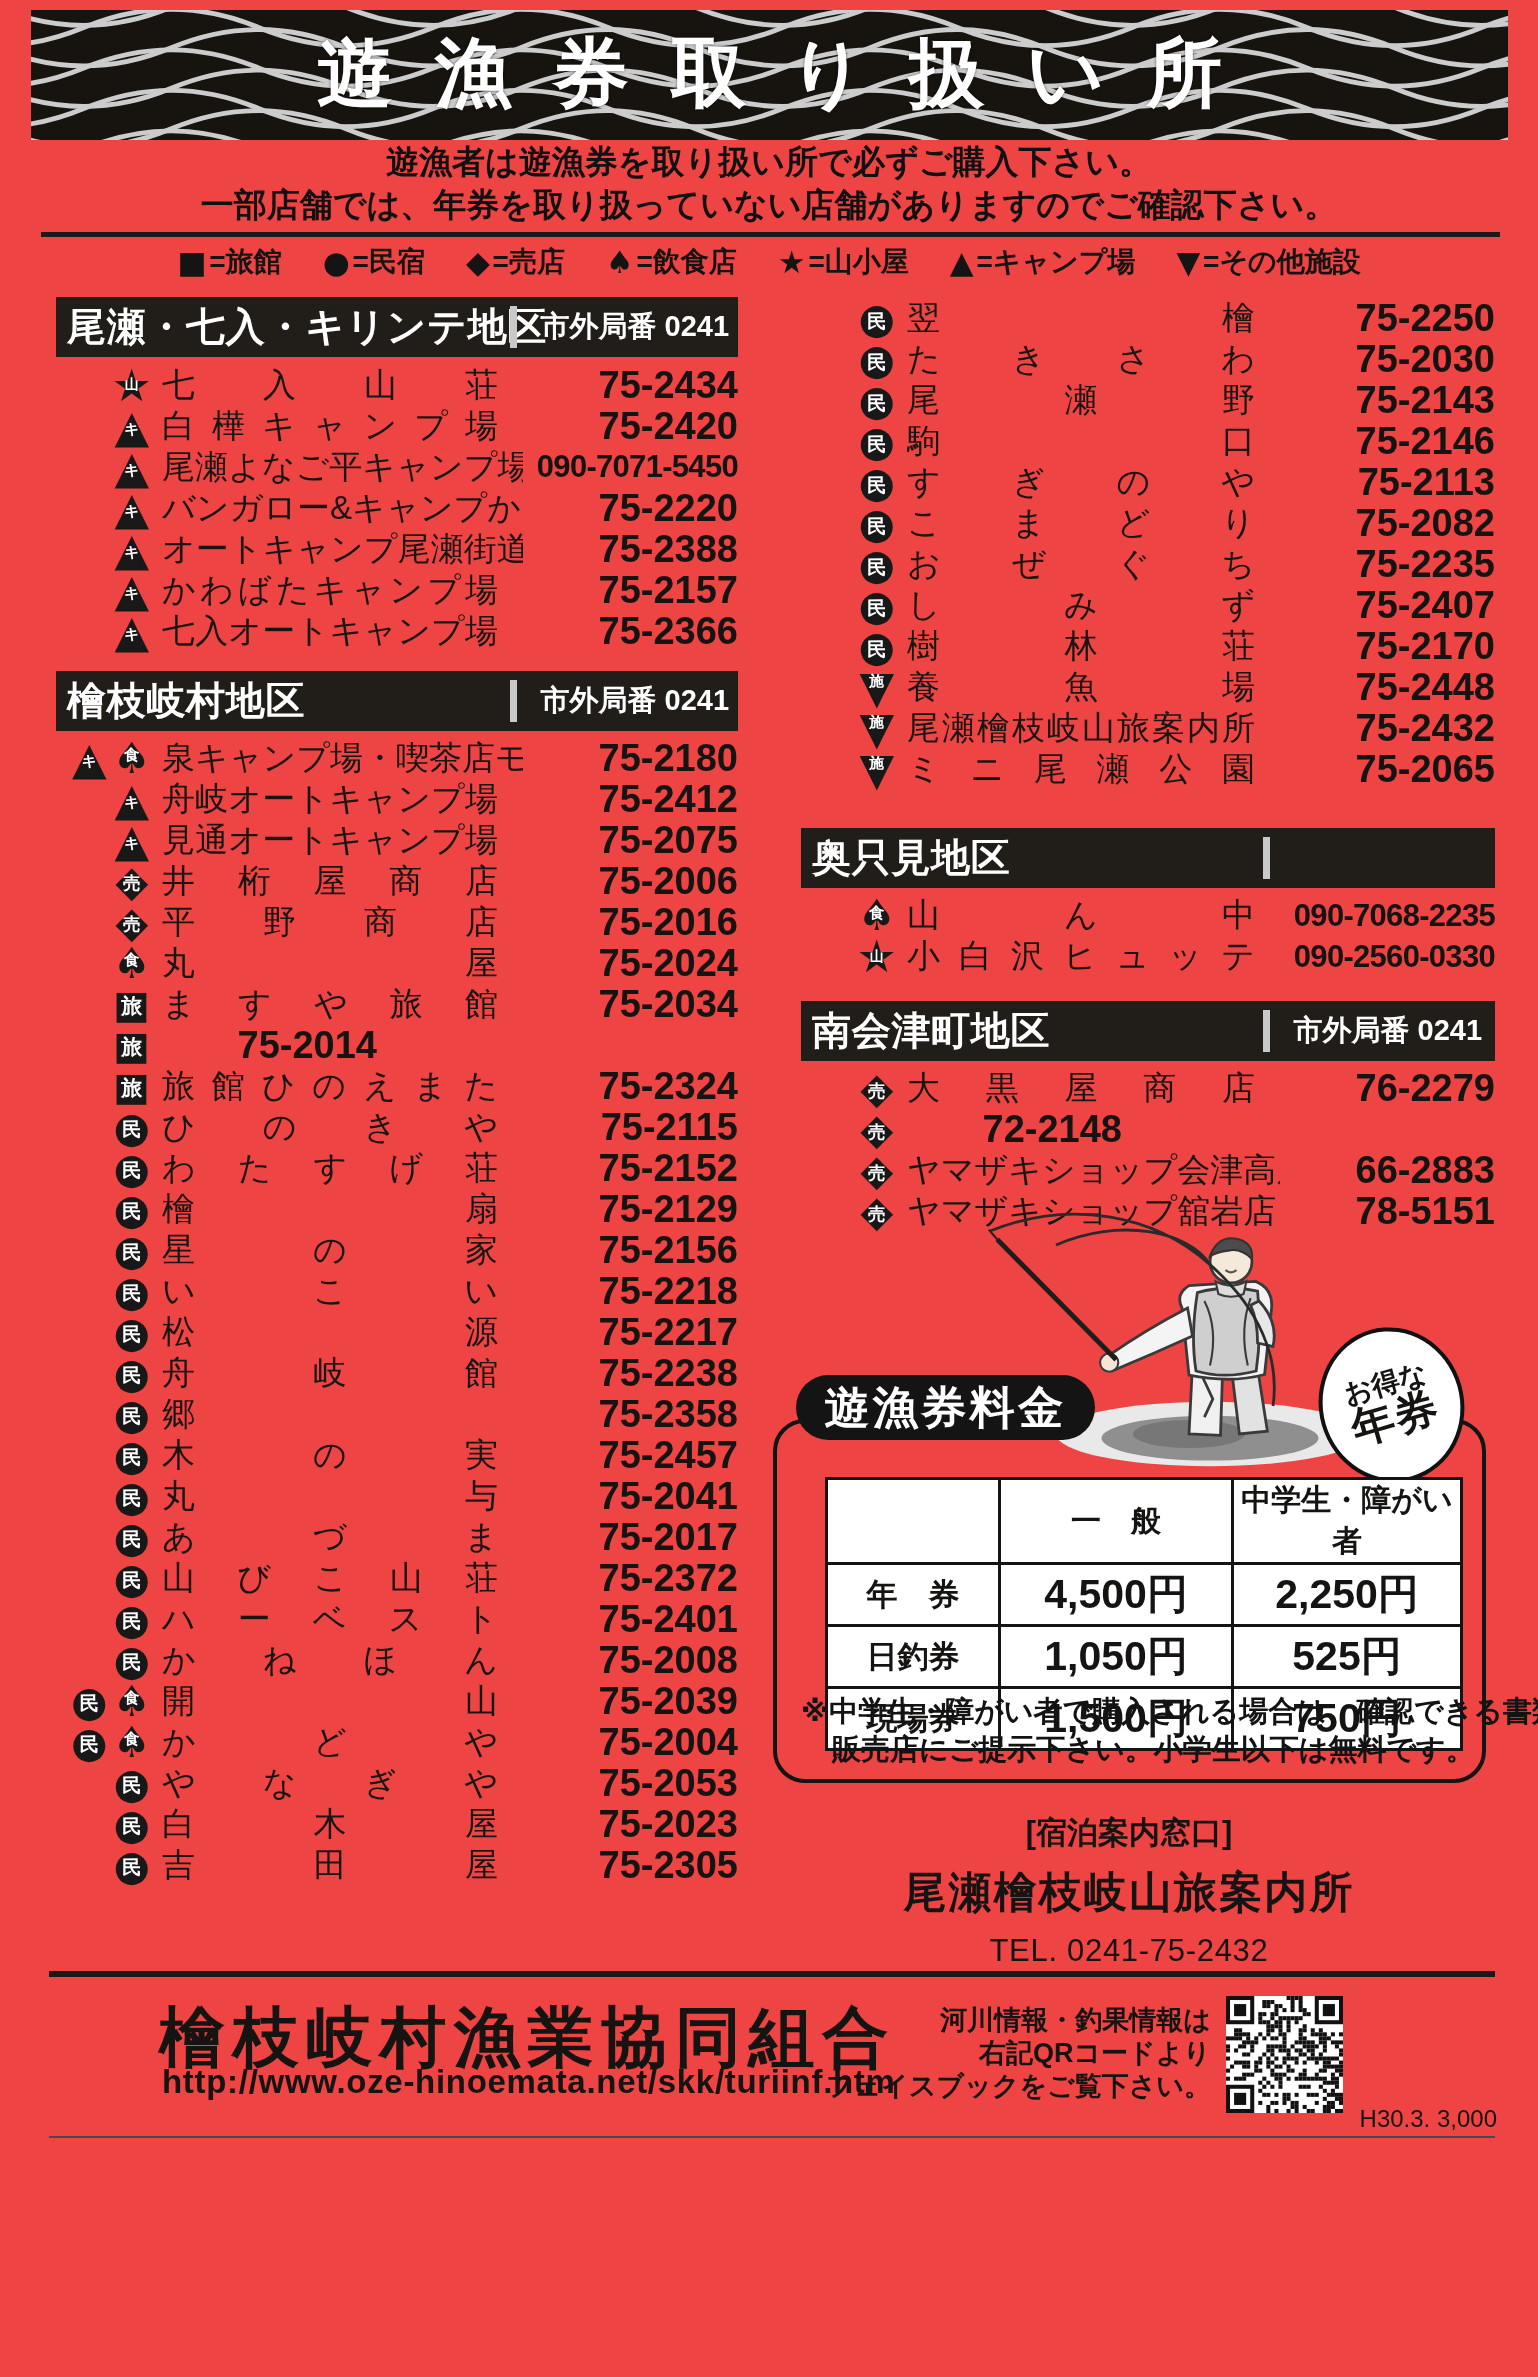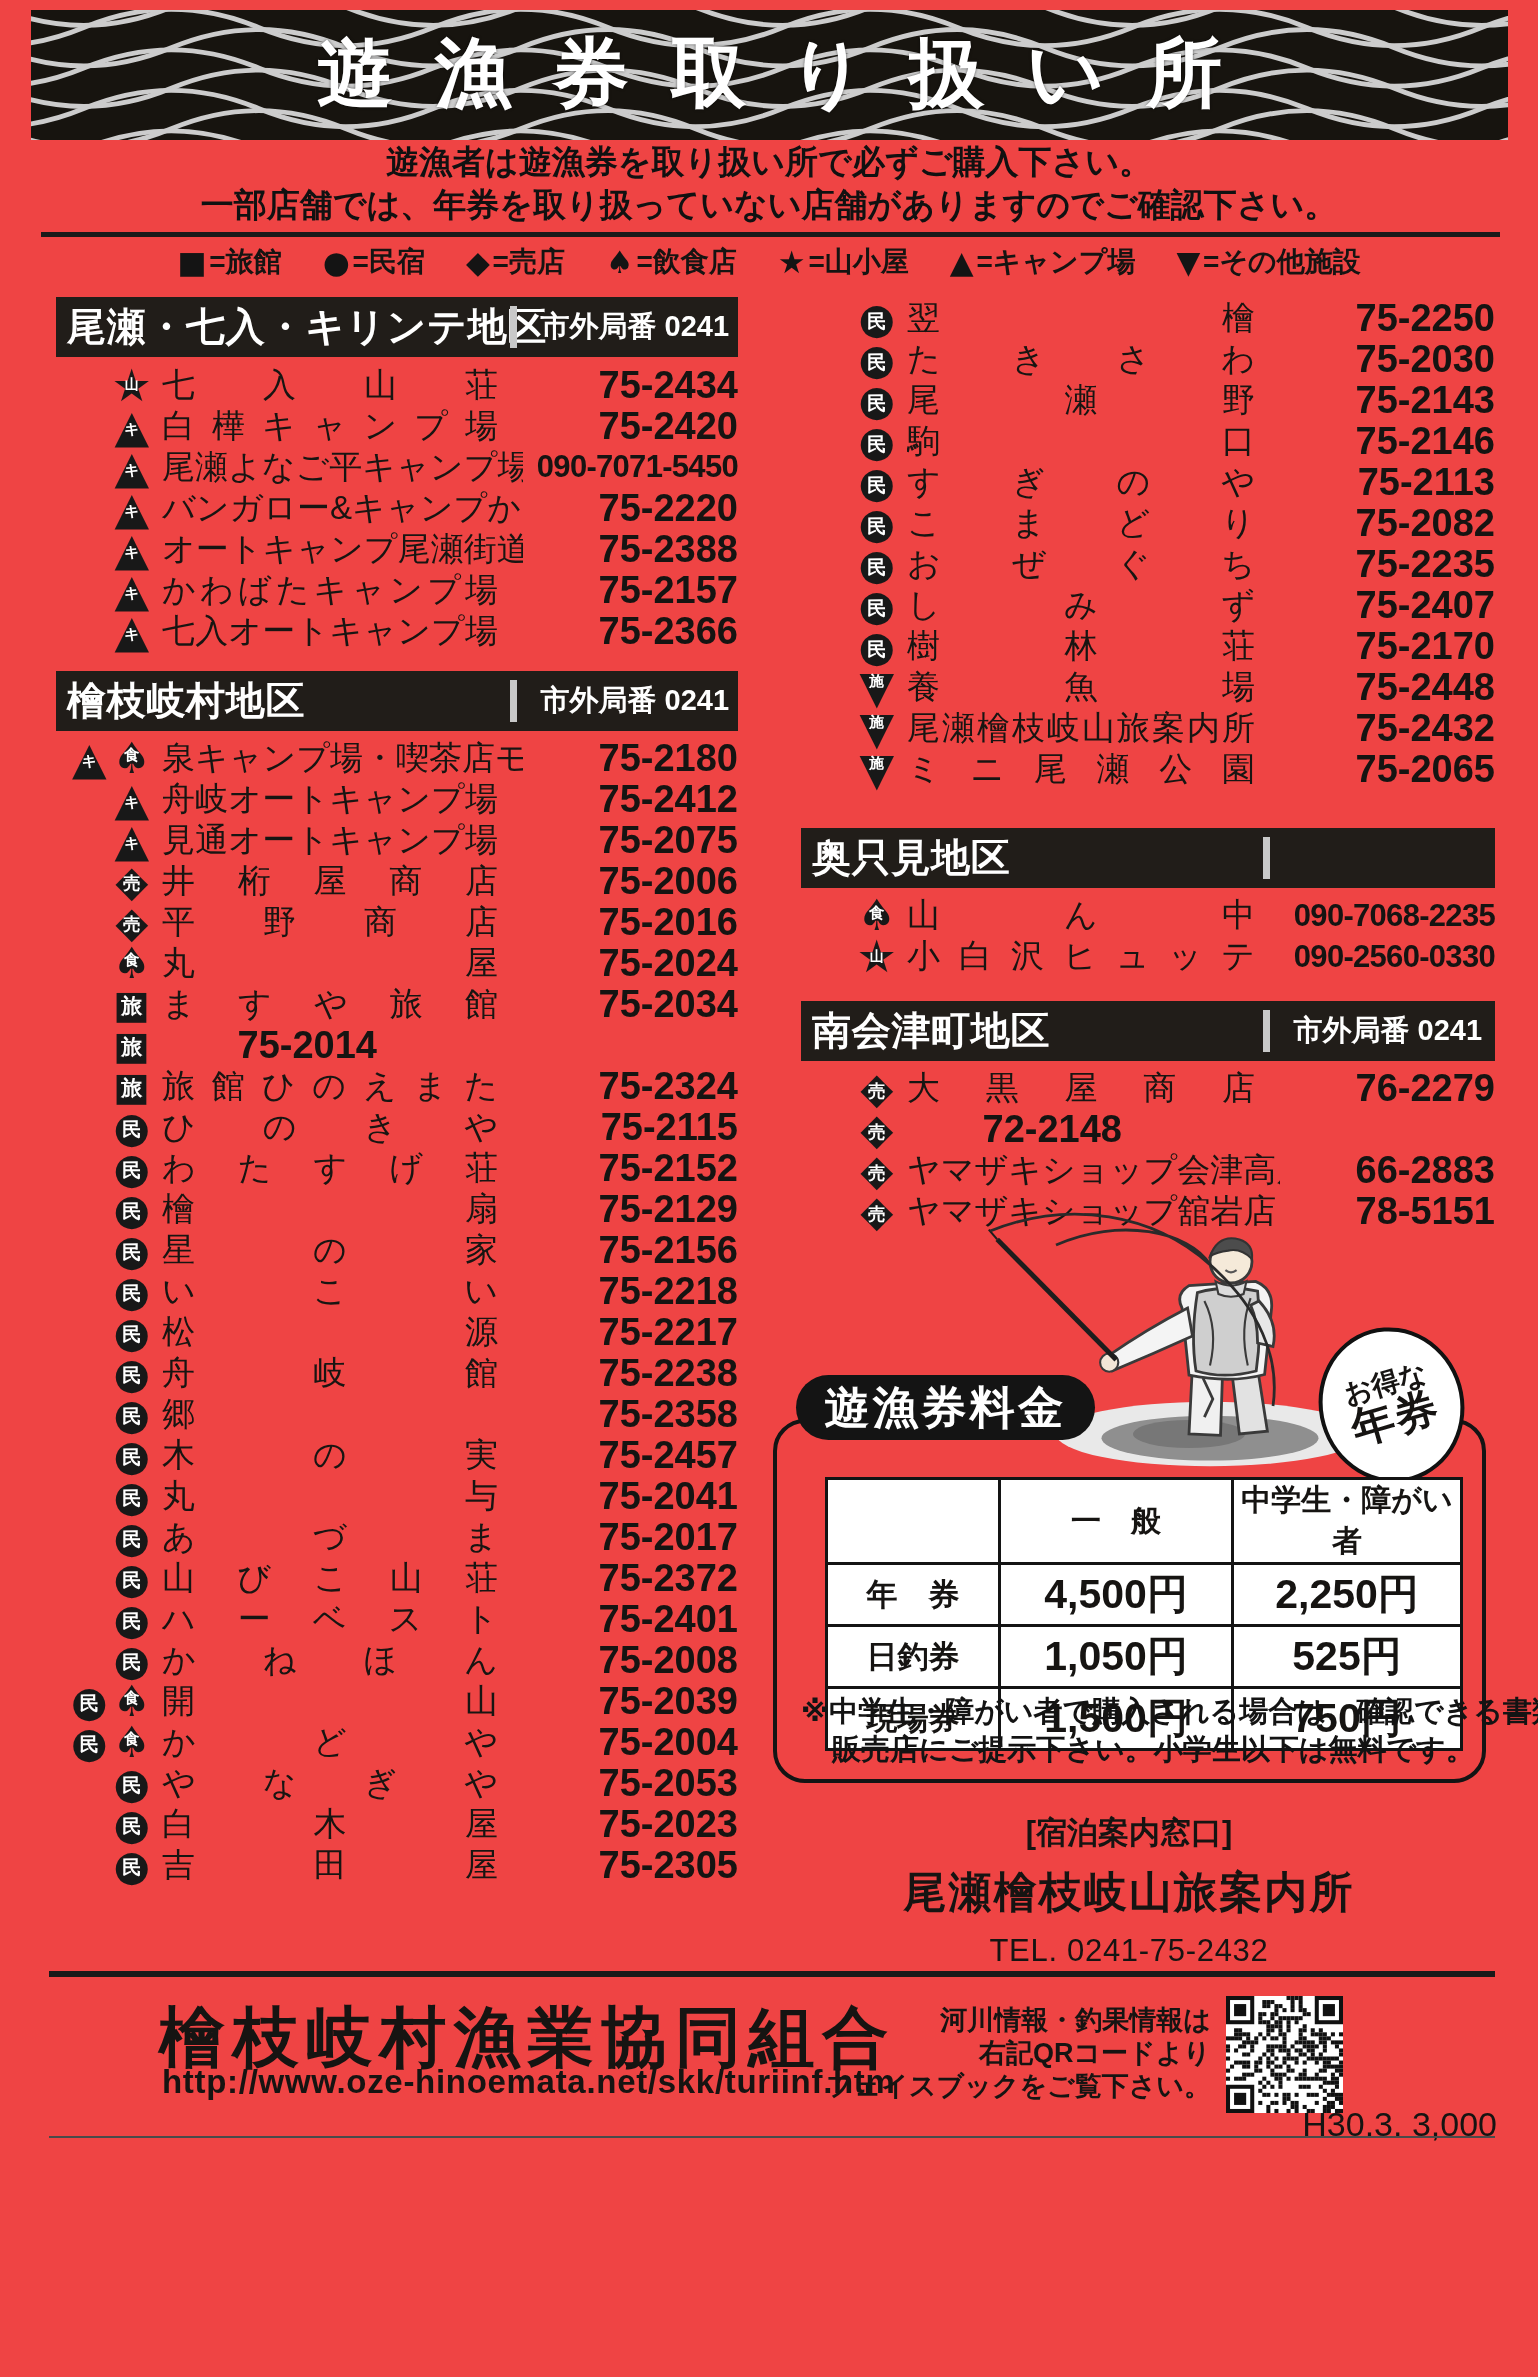--- a/index.html
+++ b/index.html
@@ -84,21 +84,21 @@
   .contact .br{font-size:31px;font-weight:700;}
   .contact .nm2{font-size:43px;font-weight:800;margin-top:9.8px;letter-spacing:2.1px;}
   .contact .tel{font-size:31px;font-weight:500;margin-top:11.2px;letter-spacing:0.7px;}
 
   
   .f-rule{position:absolute;left:49px;top:1971px;width:1446px;height:5.6px;background:#191919;}
   .f-org{position:absolute;left:159px;top:1993px;font-size:66px;font-weight:800;letter-spacing:7.7px;white-space:nowrap;}
   .f-url{position:absolute;left:162px;top:2063px;font-size:33px;font-weight:700;letter-spacing:0.7px;}
   .f-qrnote{position:absolute;right:327px;top:2004px;text-align:right;font-size:27px;font-weight:600;line-height:1.22;}
   .f-qr{position:absolute;left:1226px;top:1996px;width:117px;height:117px;}
-  .f-ed{position:absolute;right:41px;top:2105px;font-size:34px;font-weight:500;}
+  .f-ed{position:absolute;right:41px;top:2105px;font-size:24px;font-weight:500;}
   .f-rule2{position:absolute;left:49px;top:2136px;width:1446px;height:2.1px;background:#4a4a4a;}
 </style>
 </head>
 <body>
 
 <div class="page" data-interactable="false">
 
   <div class="banner" data-interactable="false">
     <svg id="waves" width="1477" height="130" viewBox="0 0 2112 186" data-interactable="false">
         <path d="M-300 -4 q125 -52 250 0 t250 0 t250 0 t250 0 t250 0 t250 0 t250 0 t250 0 t250 0 t250 0 t250 0 t250 0 t250 0" fill="none" stroke="#cccccc" stroke-width="7"></path>

